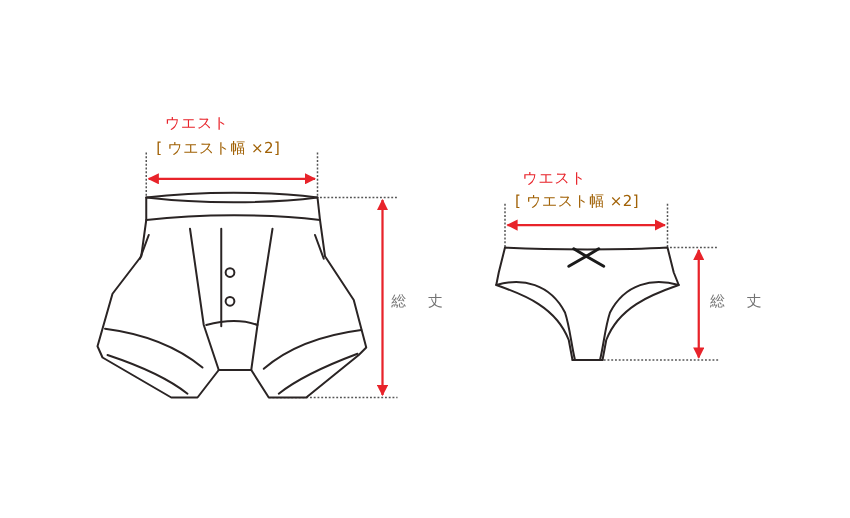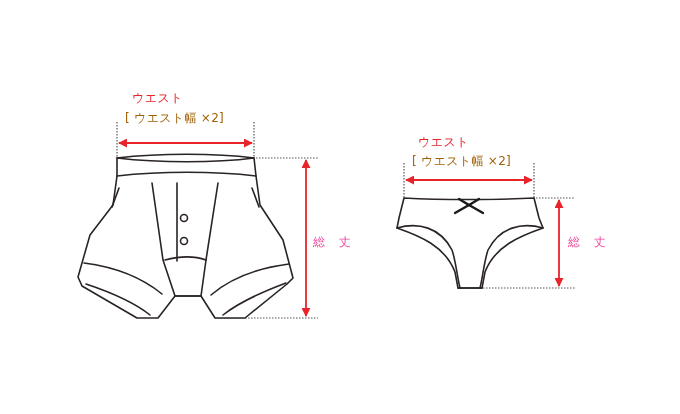--- a/index.html
+++ b/index.html
@@ -1,21 +1,21 @@
 <!DOCTYPE html>
 <html><head>
   <meta charset="utf-8">
   <style>
     html, body { margin: 0; padding: 0; background: #ffffff; }
     body { width: 680px; height: 414px; overflow: hidden; position: relative; font-family: "DejaVu Sans", sans-serif; }
     .canvas { position: absolute; left: 0; top: 0; width: 680px; height: 414px; padding-left: 32px; }
     .label { position: absolute; white-space: nowrap; line-height: 1; }
     .label-red { color: #e8232a; font-size: 12px; letter-spacing: 0.5px; }
     .label-gray { color: #a16207; font-size: 12px; letter-spacing: 0.3px; }
-    .label-vert { color: #ec4899; font-size: 12px; letter-spacing: 5px; }
+    .label-vert { color: #737373; font-size: 12px; letter-spacing: 5px; font-family: Liberation Mono, monospace; }
     svg { position: absolute; left: 0; top: 0; }
   </style>
 </head>
 <body>
 
 <div class="canvas">
 
   <svg width="680" height="414" viewBox="0 0 680 414">
     <defs>
       <marker id="ah" viewBox="0 0 10 10" refX="9" refY="5" markerWidth="5" markerHeight="5" orient="auto-start-reverse">

